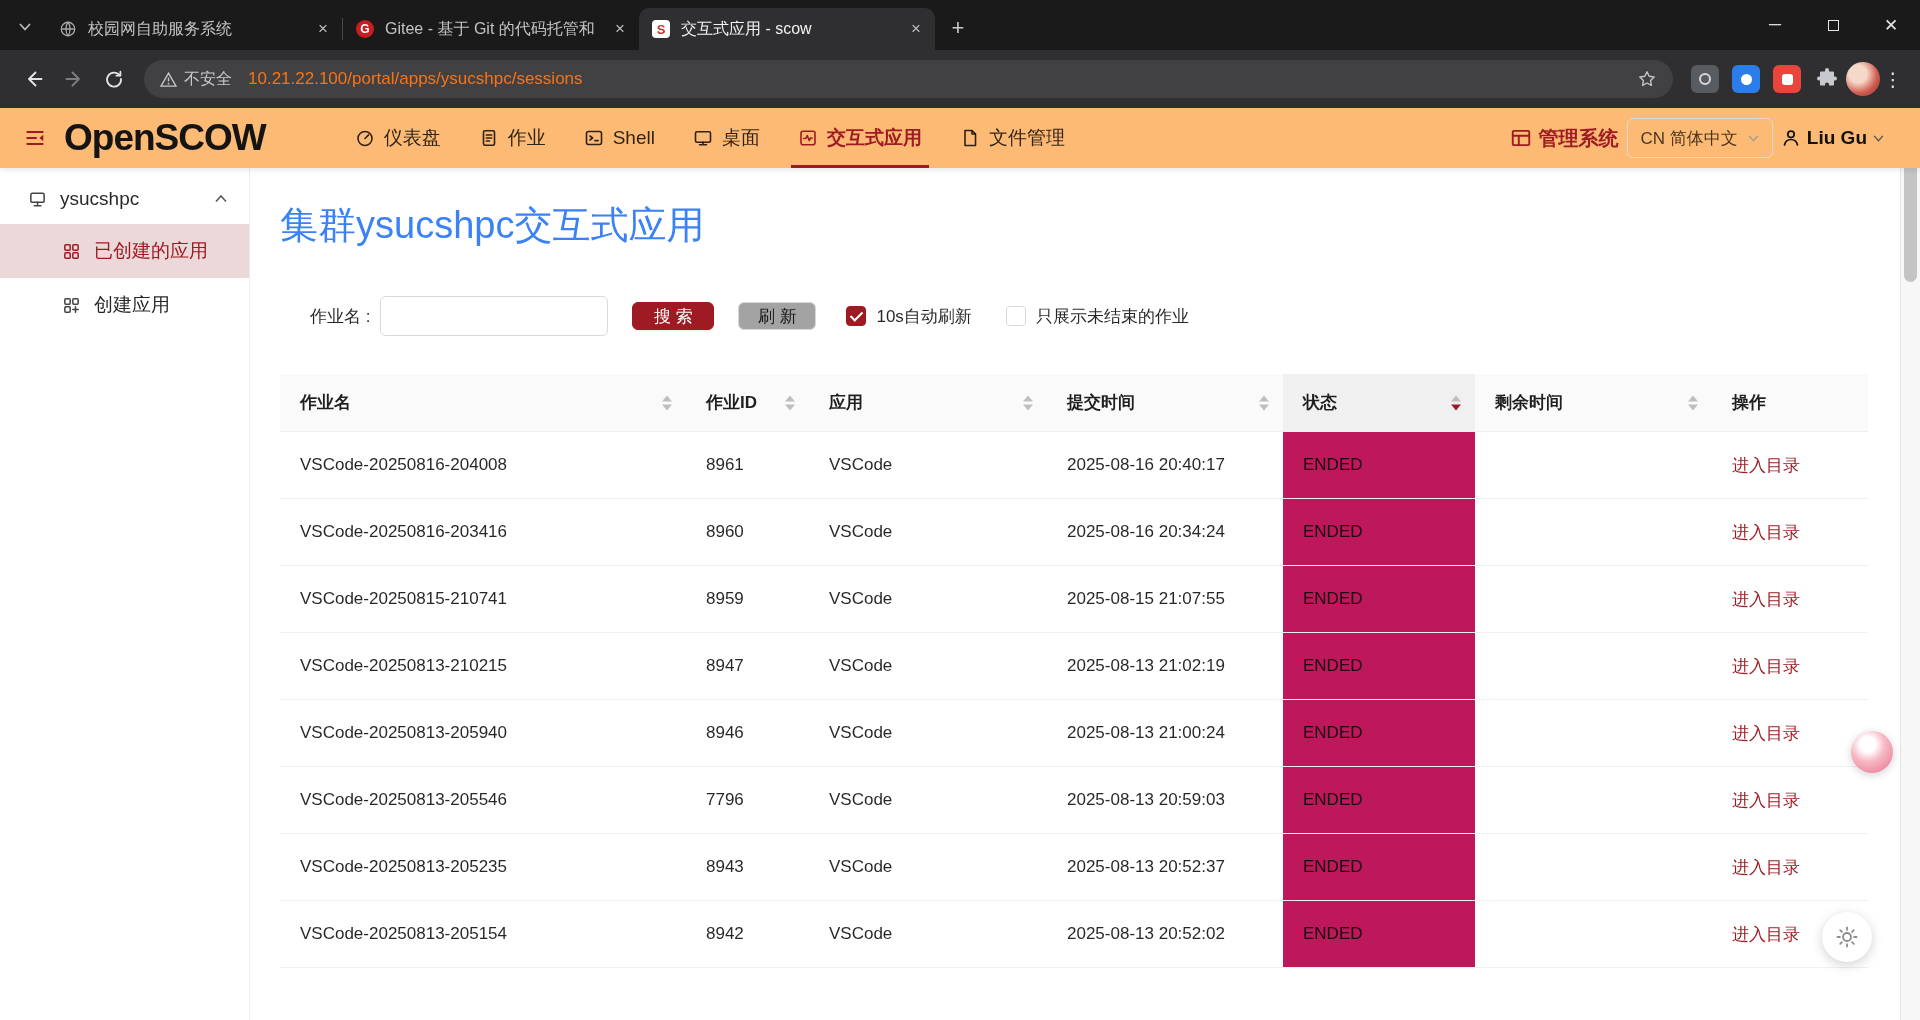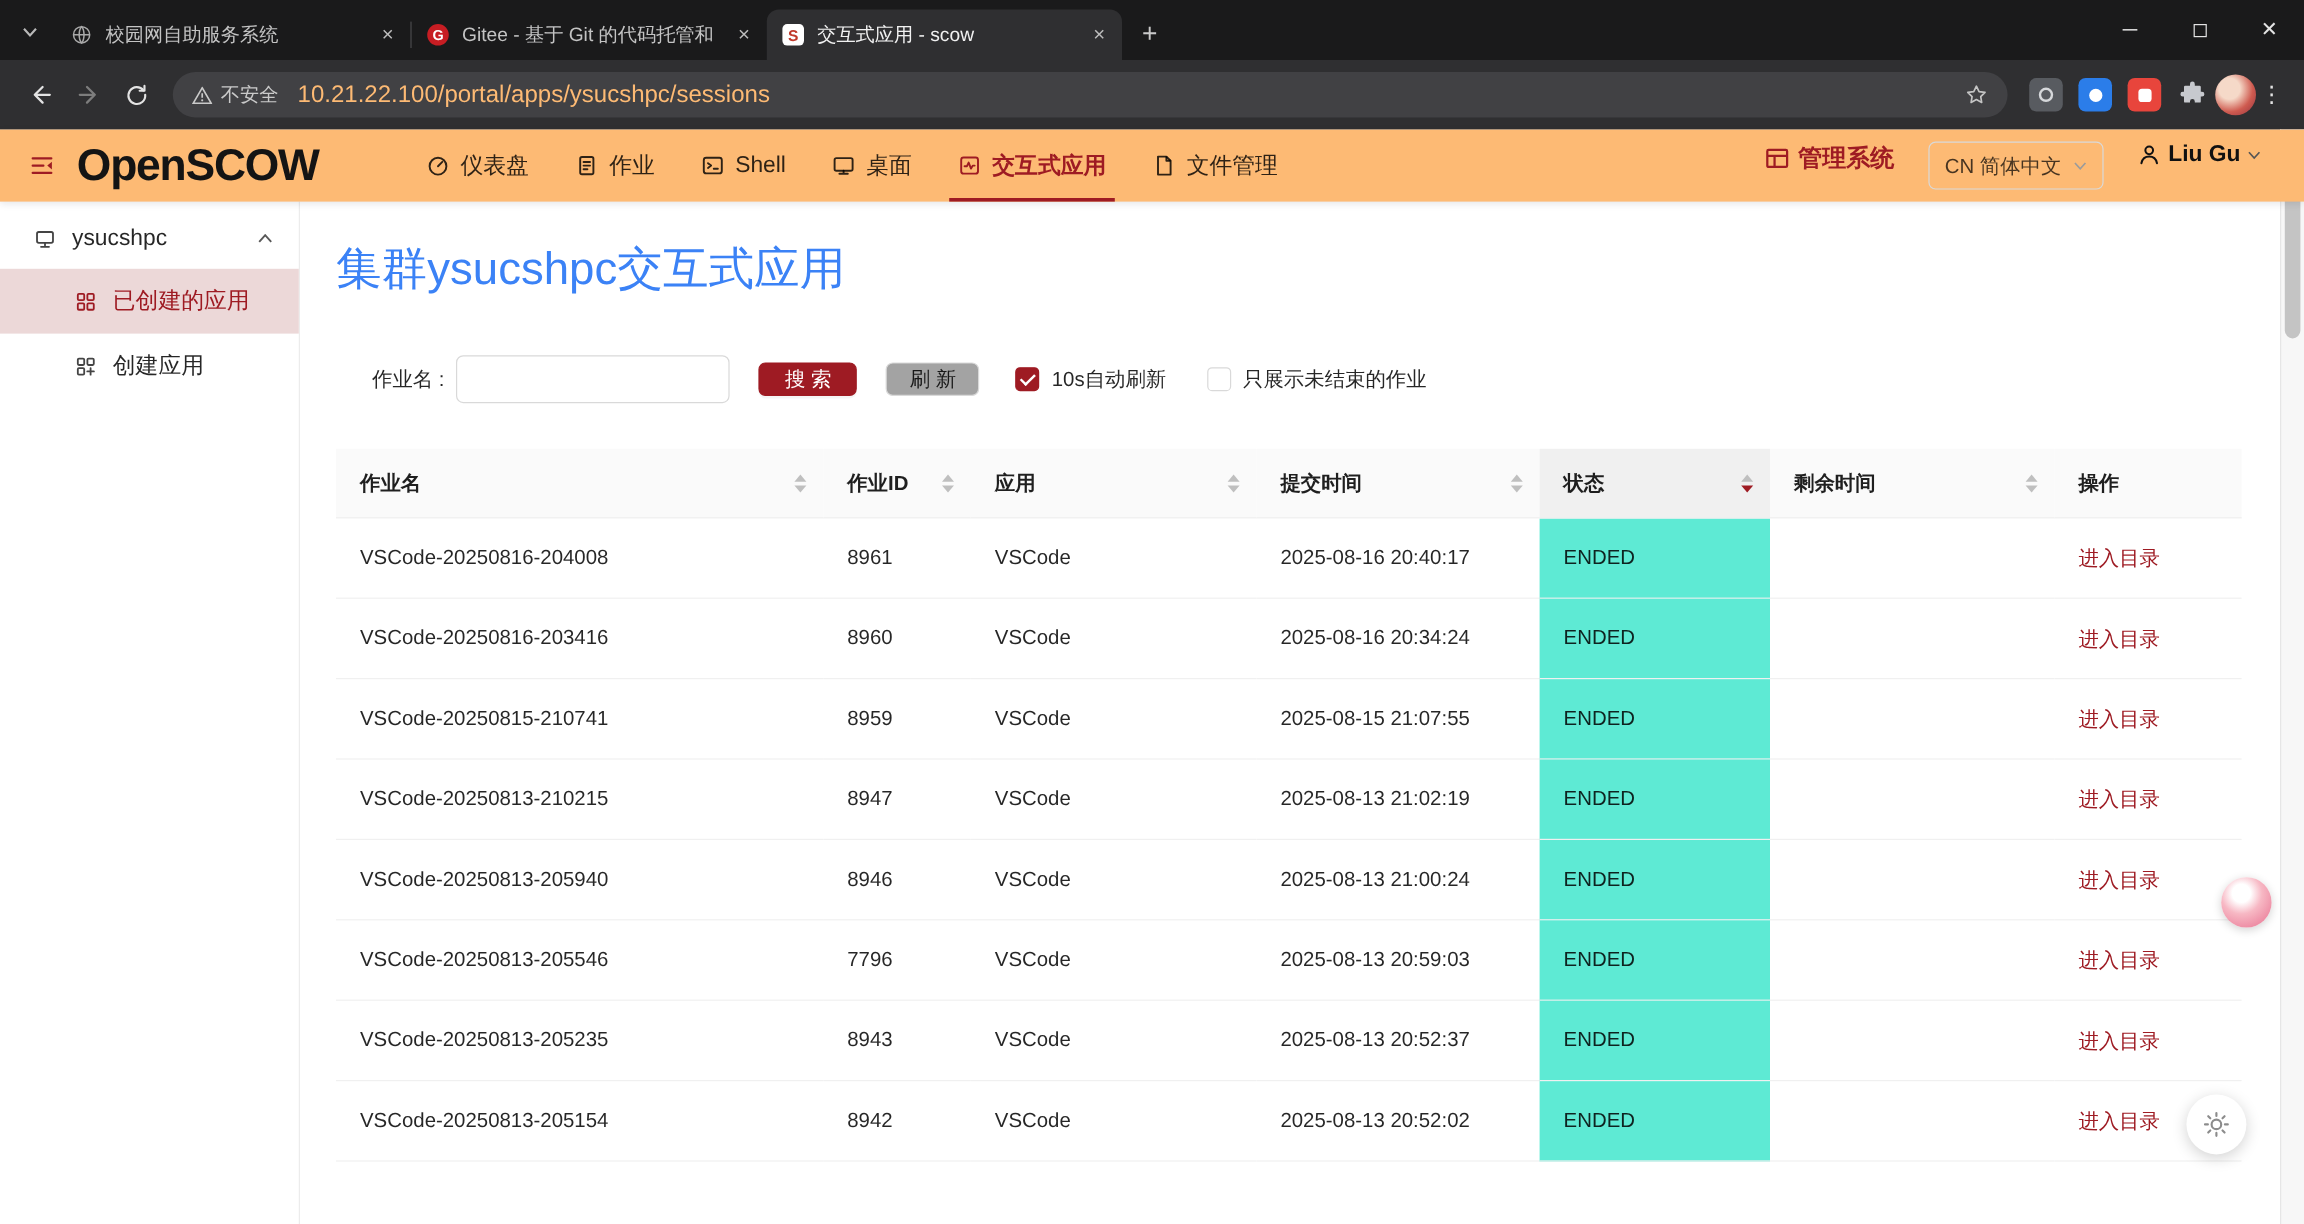--- a/index.html
+++ b/index.html
@@ -21,40 +21,40 @@
   .fav-scow{width:18px;height:18px;border-radius:4px;background:#fff;color:#c0392b;font-size:13px;font-weight:800;display:flex;align-items:center;justify-content:center;}
   .win-controls{position:absolute;right:0;top:0;height:50px;display:flex;}
   .win-btn{width:58px;height:50px;display:flex;align-items:center;justify-content:center;color:#e4e4e4;font-size:17px;cursor:pointer;}
   .win-max-glyph{width:11px;height:11px;border:1.4px solid #e4e4e4;display:inline-block;}
 
   .toolbar{height:58px;background:#2f2f31;display:flex;align-items:center;padding:0 14px;justify-content:space-between;}
   .nav-btn{width:40px;height:40px;border-radius:50%;display:flex;align-items:center;justify-content:center;color:#e3e3e3;cursor:pointer;flex:0 0 auto;}
   .nav-btn.disabled{color:#7d7d7d;}
   .omnibox{flex:1;height:38px;background:#414144;border-radius:19px;display:flex;align-items:center;padding:0 16px;margin:0 10px;min-width:0;cursor:text;}
   .security{display:flex;align-items:center;gap:7px;color:#c9c9c9;font-size:16px;margin-right:16px;flex:0 0 auto;}
-  .url{font-size:20px;color:#fdba74;flex:1;white-space:nowrap;overflow:hidden;}
+  .url{font-size:17px;color:#f97316;flex:1;white-space:nowrap;overflow:hidden;}
   .star-btn{flex:0 0 auto;display:flex;align-items:center;cursor:pointer;}
   .ext-area{display:flex;align-items:center;gap:13px;margin:0 4px 0 8px;flex:0 0 auto;}
   .ext-ic{width:28px;height:28px;border-radius:6px;display:flex;align-items:center;justify-content:center;cursor:pointer;}
   .ext-1{background:#585b60;} .ext-1 i{width:12px;height:12px;border:2px solid #d6d8db;border-radius:50%;}
   .ext-2{background:#2b7de9;} .ext-2 i{width:11px;height:11px;background:#fff;border-radius:50%;}
   .ext-3{background:#e8453c;} .ext-3 i{width:11px;height:11px;background:#fff;border-radius:3px;}
   .avatar{width:34px;height:34px;border-radius:50%;background:radial-gradient(circle at 35% 35%,#f5d9c8 0 28%,#cf5b50 62%,#8e2f3c);flex:0 0 auto;cursor:pointer;}
   .kebab{width:26px;height:40px;display:flex;align-items:center;justify-content:center;color:#e3e3e3;font-size:19px;cursor:pointer;flex:0 0 auto;}
 
   
   .app-header{height:60px;background:#fdba74;display:flex;align-items:center;padding:0 36px 0 22px;box-shadow:0 2px 6px rgba(0,21,41,.10);position:relative;z-index:5;}
   .collapse-btn{color:var(--accent);display:flex;align-items:center;cursor:pointer;}
   .logo{font-size:37px;font-weight:800;letter-spacing:-1px;color:#141414;margin-left:16px;white-space:nowrap;cursor:pointer;}
   .main-nav{display:flex;margin-left:70px;height:60px;}
   .nav-item{display:flex;align-items:center;gap:9px;padding:0 19px;font-size:19px;color:rgba(0,0,0,.82);position:relative;cursor:pointer;white-space:nowrap;}
   .nav-item svg{flex:0 0 auto;}
   .nav-item.active{color:var(--accent);font-weight:600;}
   .nav-item.active::after{content:"";position:absolute;left:12px;right:12px;bottom:0;height:3px;background:var(--accent);}
-  .header-right{margin-left:auto;display:flex;align-items:flex-start;gap:28px;}
+  .header-right{margin-left:auto;display:flex;align-items:center;gap:8px;}
   .admin-link{display:flex;align-items:center;gap:7px;color:var(--accent);font-size:20px;font-weight:700;cursor:pointer;white-space:nowrap;}
   .lang-select{height:40px;border:1px solid #d9d9d9;border-radius:6px;display:flex;align-items:center;gap:10px;padding:0 13px;font-size:17px;color:rgba(0,0,0,.72);cursor:pointer;white-space:nowrap;}
   .user-menu{display:flex;align-items:center;gap:6px;font-size:19px;font-weight:700;color:#111;cursor:pointer;white-space:nowrap;}
 
   
   .page-body{display:flex;height:852px;}
   .sidebar{width:250px;flex:0 0 auto;border-right:1px solid #ececec;padding-top:6px;background:#fff;}
   .side-group{height:50px;display:flex;align-items:center;gap:13px;padding:0 22px 0 28px;font-size:19px;color:rgba(0,0,0,.85);cursor:pointer;}
   .side-group .grow{flex:1;}
   .side-item{height:54px;display:flex;align-items:center;gap:13px;padding-left:62px;font-size:19px;color:rgba(0,0,0,.85);cursor:pointer;}
@@ -73,21 +73,21 @@
   .cb{width:20px;height:20px;border:1.5px solid #d9d9d9;border-radius:4px;background:#fff;position:relative;flex:0 0 auto;}
   .cb.checked{background:var(--accent);border-color:var(--accent);}
   .cb.checked::after{content:"";position:absolute;left:6px;top:2px;width:5px;height:10px;border:solid #fff;border-width:0 2.5px 2.5px 0;transform:rotate(45deg);}
   .cb-label{font-size:17px;color:rgba(0,0,0,.85);white-space:nowrap;}
 
   
   table{border-collapse:separate;border-spacing:0;width:1588px;table-layout:fixed;font-size:17px;}
   th{background:#fafafa;height:58px;font-weight:600;text-align:left;padding:0 20px;border-bottom:1px solid #efefef;color:rgba(0,0,0,.88);position:relative;white-space:nowrap;}
   th.sorted{background:#f0f0f0;}
   td{height:67px;padding:0 20px;border-bottom:1px solid #f0f0f0;color:rgba(0,0,0,.85);white-space:nowrap;overflow:hidden;}
-  td.sorted{background:#5eead4;}
+  td.sorted{background:#be185d;}
   .sorter{position:absolute;right:14px;top:50%;transform:translateY(-50%);display:flex;flex-direction:column;gap:3px;cursor:pointer;}
   .caret-up{width:0;height:0;border-left:5px solid transparent;border-right:5px solid transparent;border-bottom:6px solid #bfbfbf;}
   .caret-down{width:0;height:0;border-left:5px solid transparent;border-right:5px solid transparent;border-top:6px solid #bfbfbf;}
   .caret-down.on{border-top-color:var(--accent);}
   .dir-link{color:var(--accent);cursor:pointer;text-decoration:none;}
 
   
   .page-scrollbar{position:absolute;right:0;top:108px;width:20px;height:912px;background:#f7f7f7;border-left:1px solid #e6e6e6;}
   .scroll-thumb{position:absolute;left:3px;top:10px;width:13px;height:164px;background:#c4c4c4;border-radius:7px;cursor:pointer;}
   .float-pink{position:absolute;right:27px;top:731px;width:42px;height:42px;border-radius:50%;background:radial-gradient(circle at 40% 32%,#ffffff 0 20%,#f7b8c4 45%,#ee8fa6 75%,#e87d98);box-shadow:0 2px 8px rgba(0,0,0,.18);cursor:pointer;}

